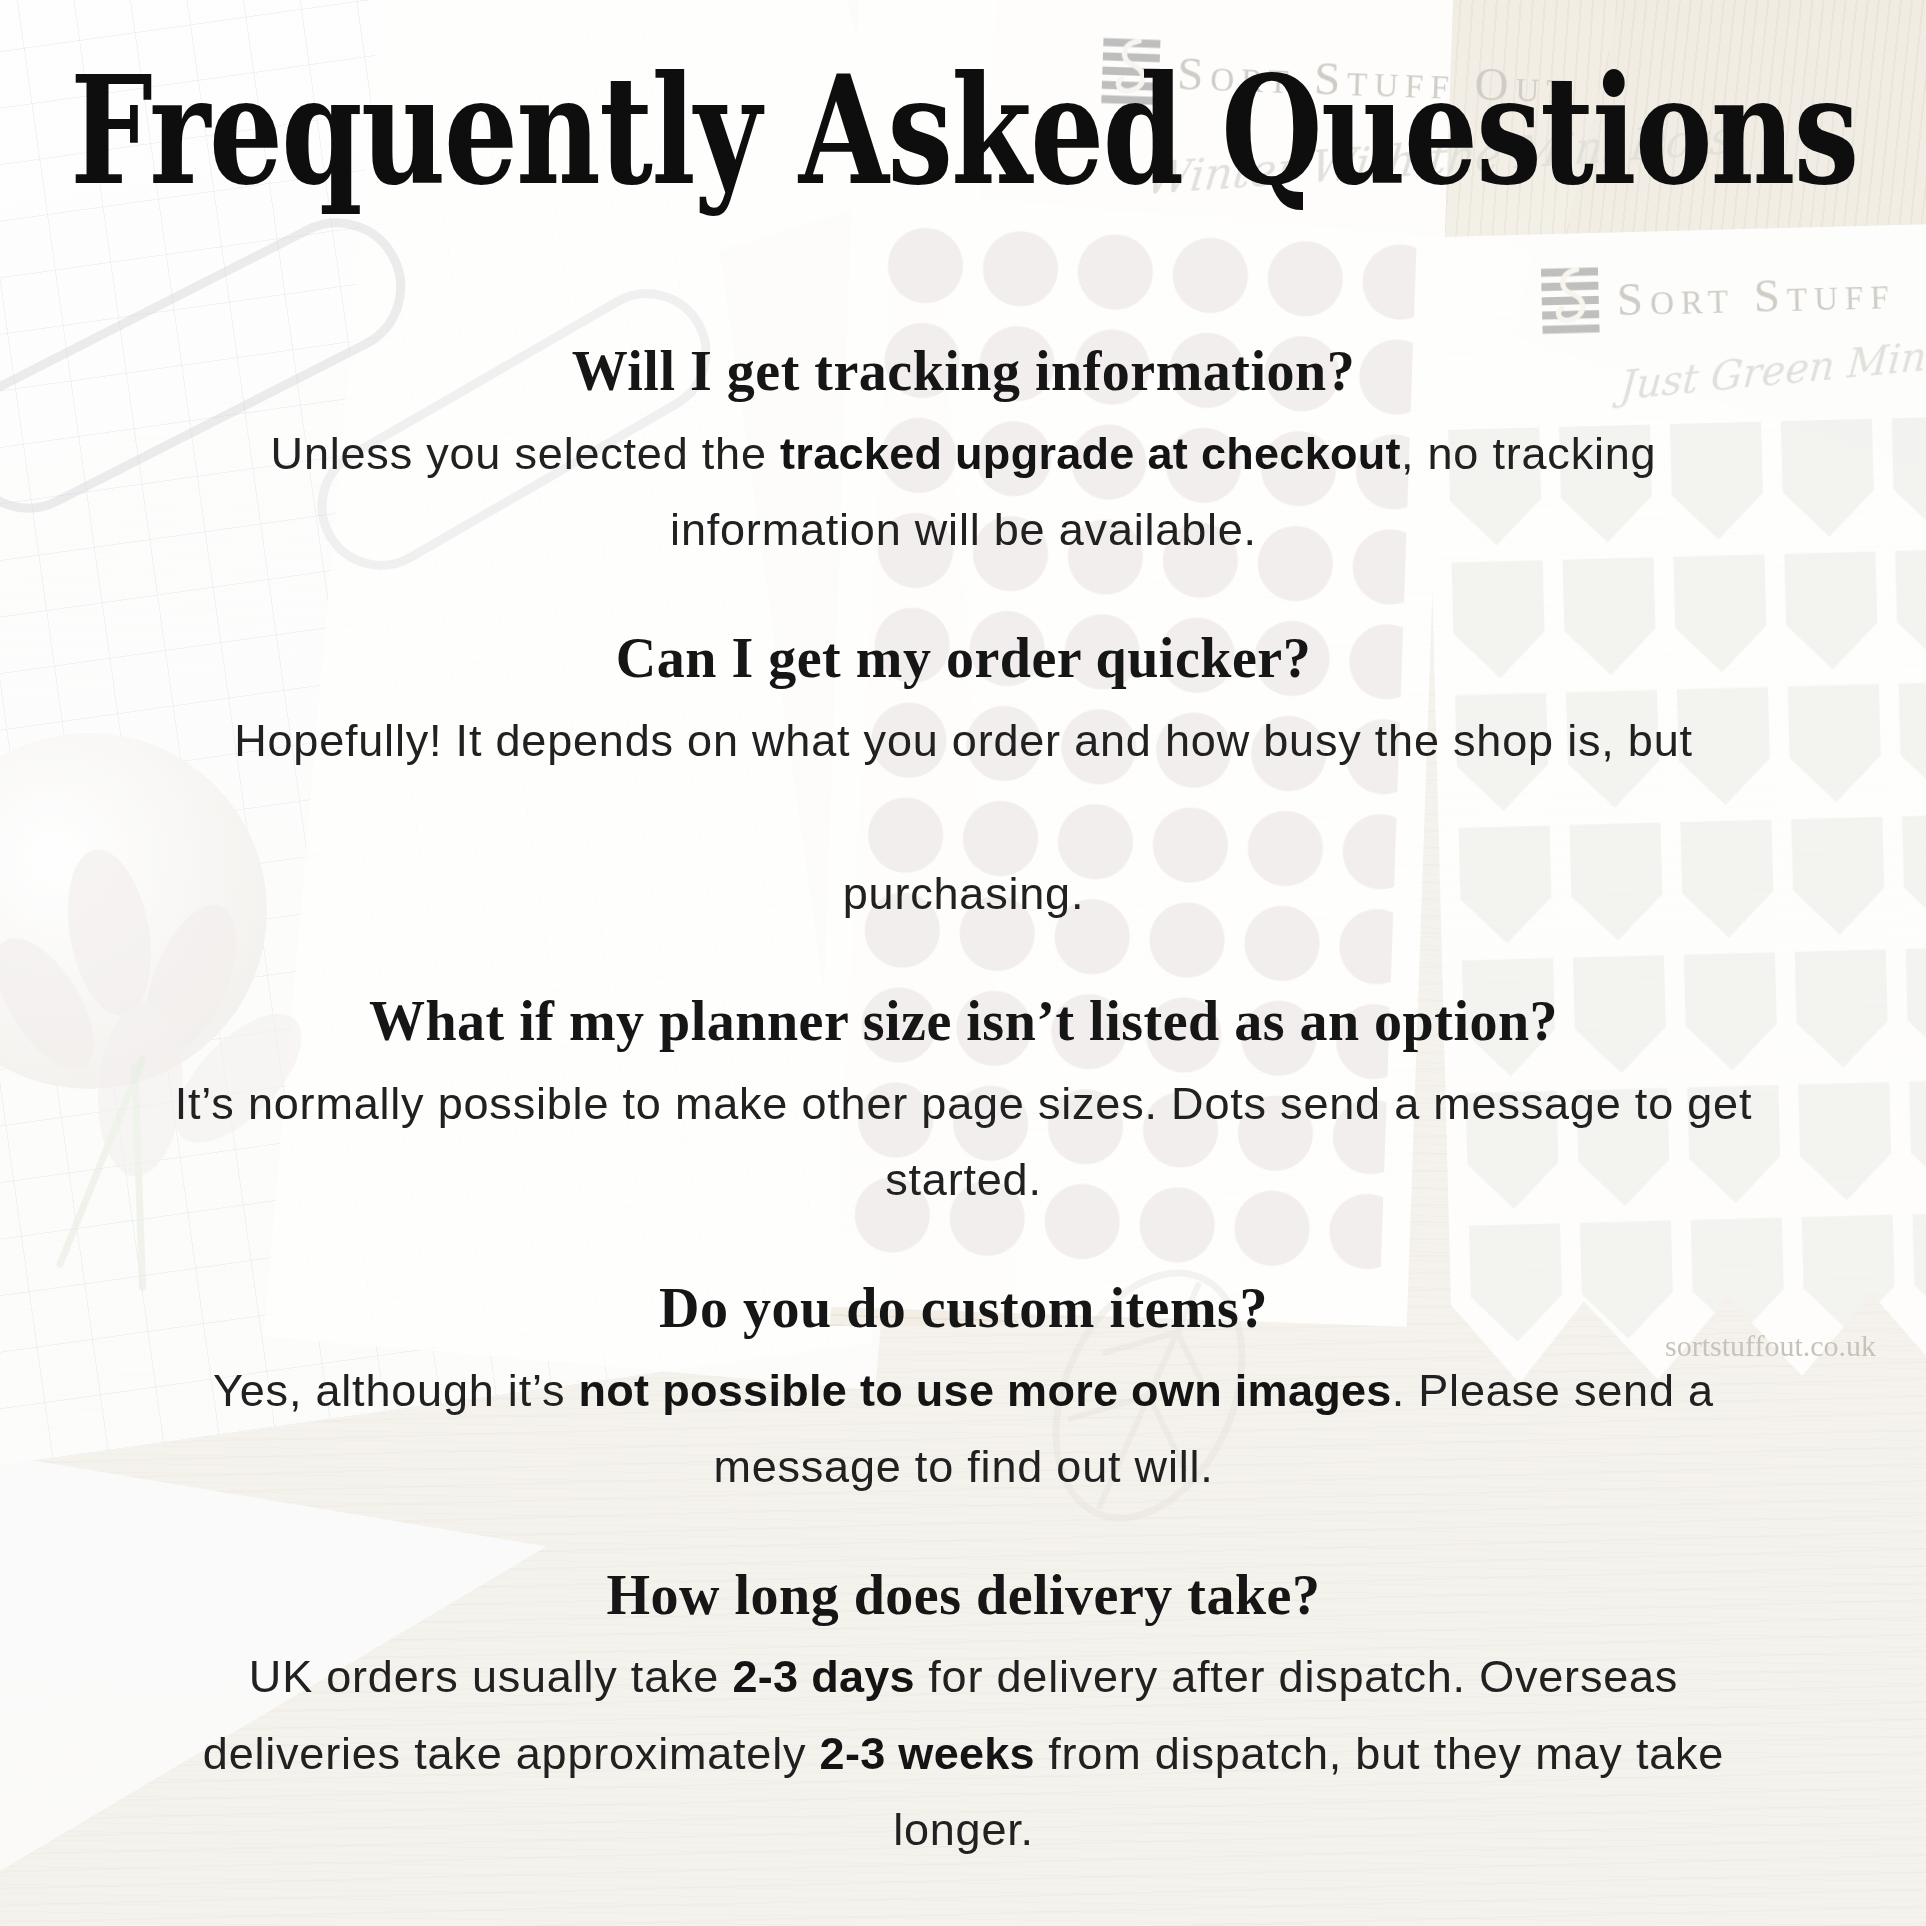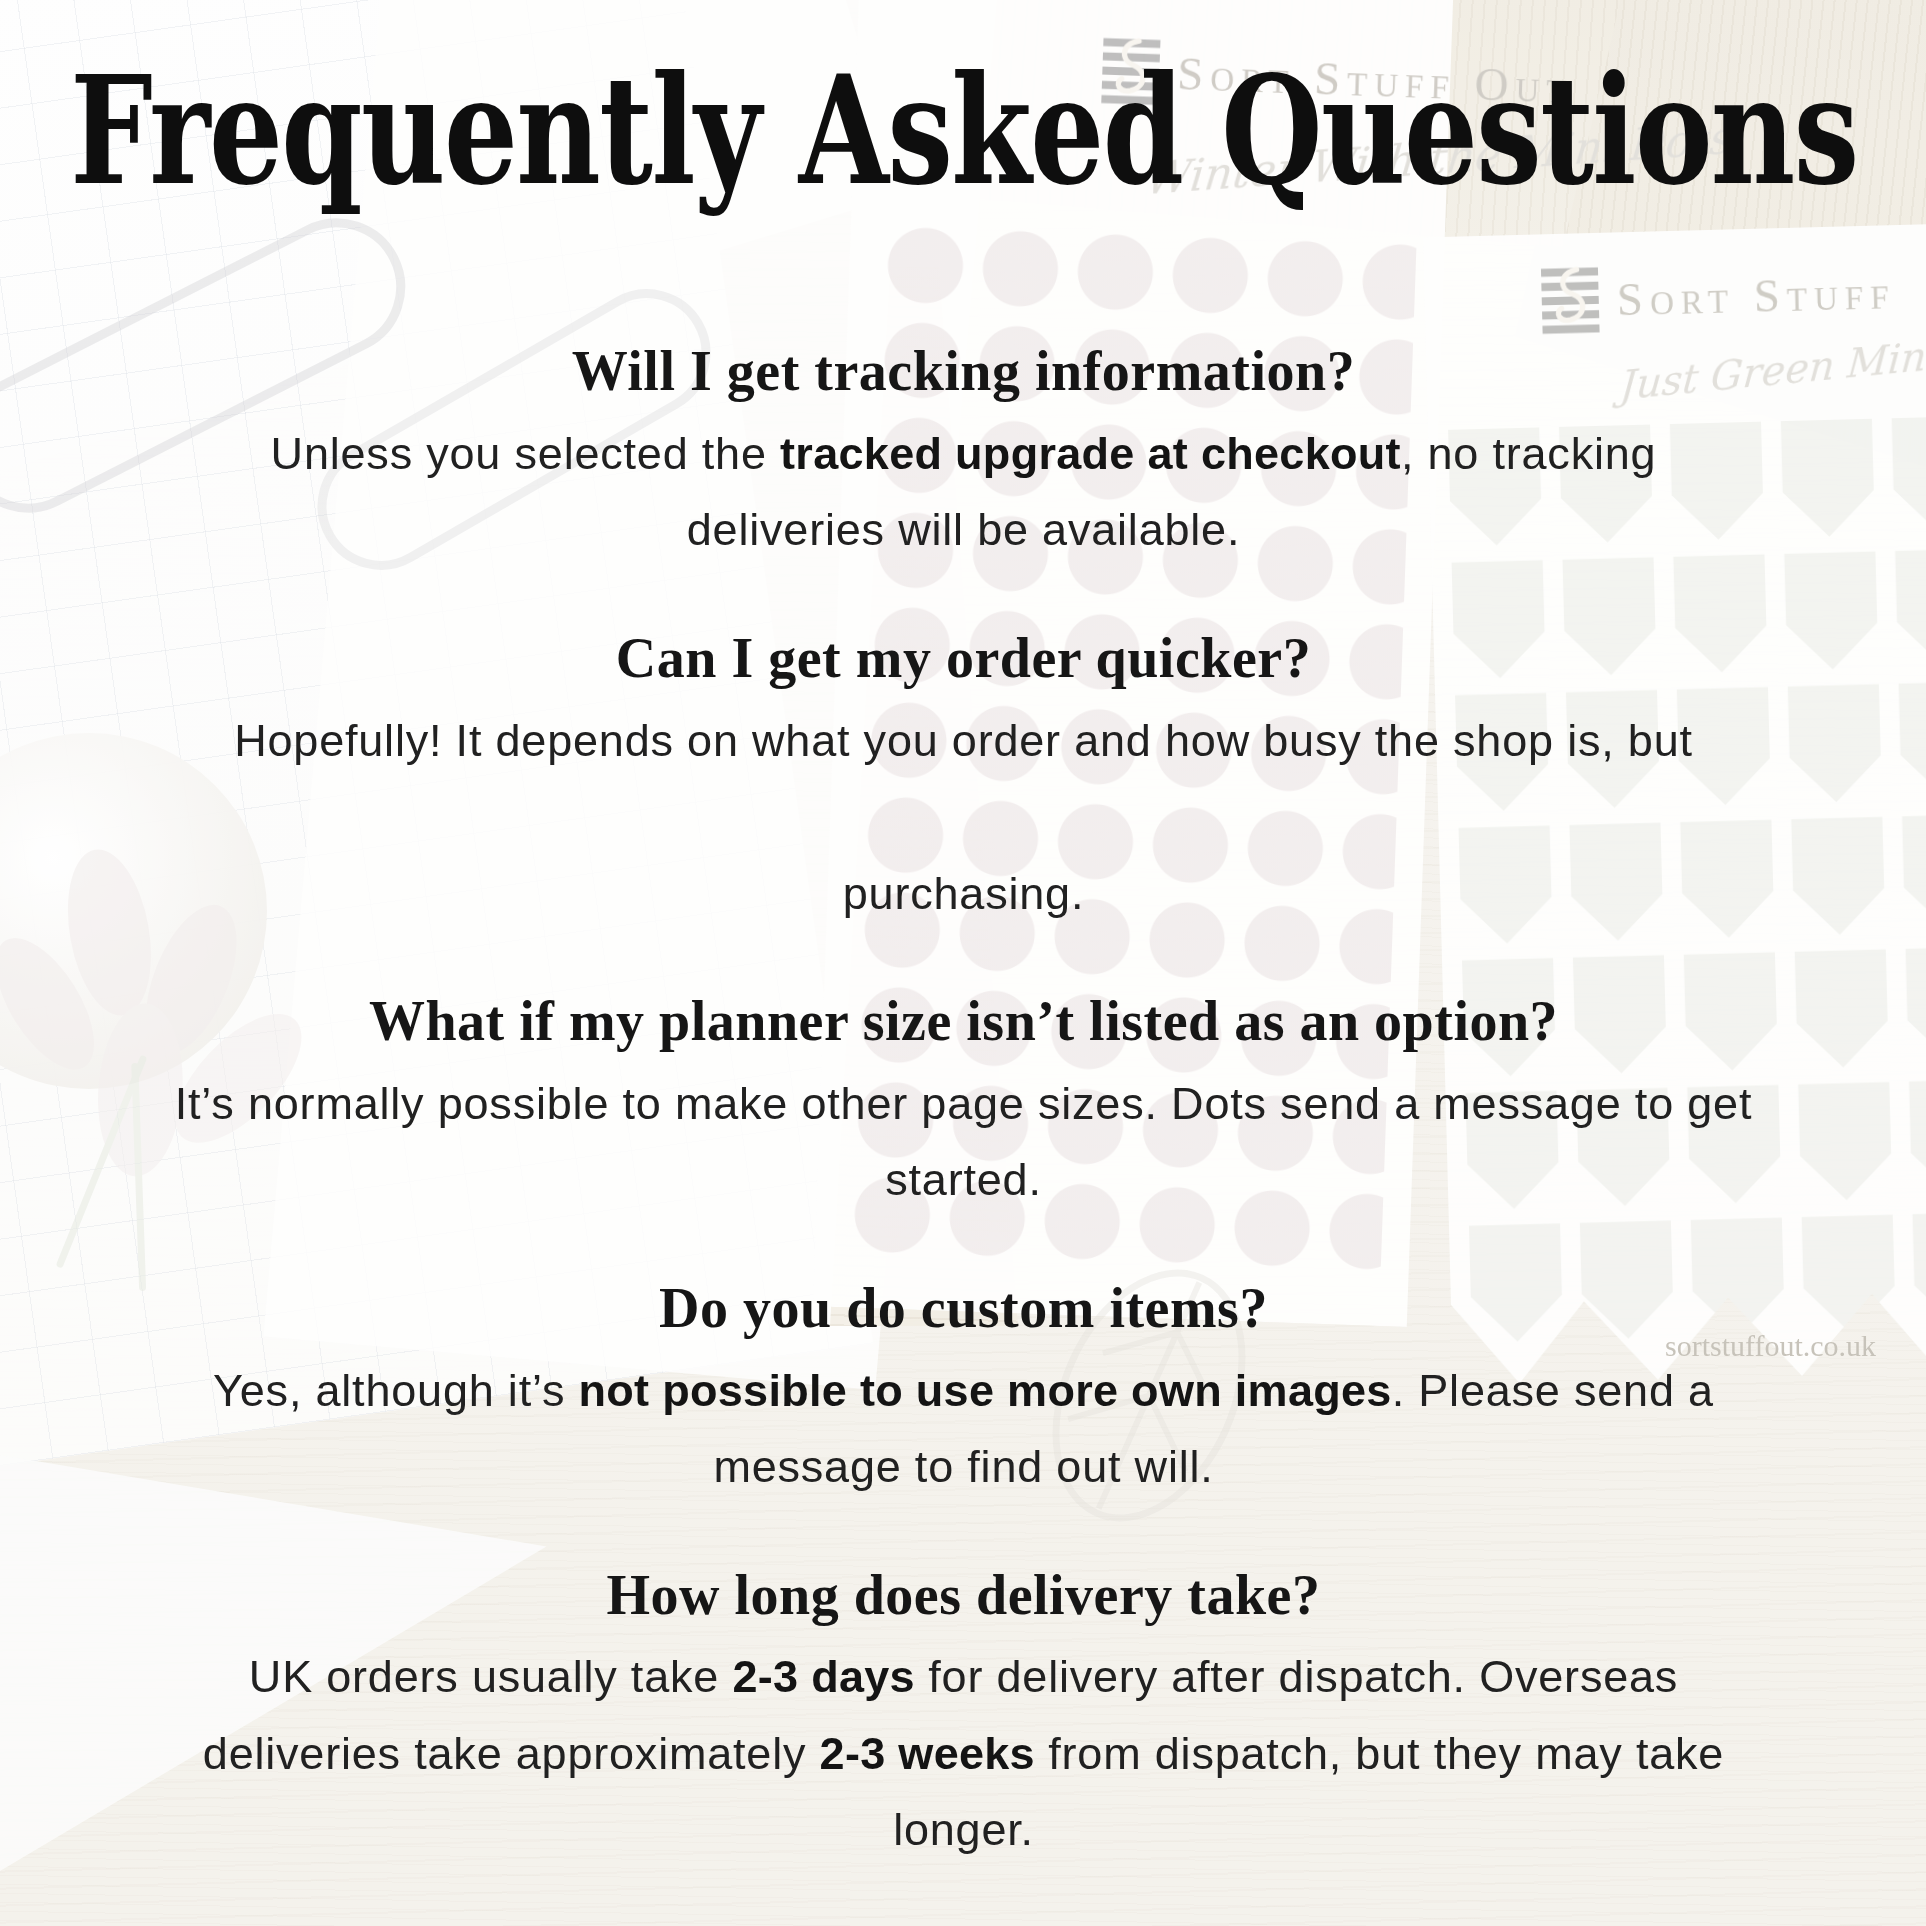--- a/index.html
+++ b/index.html
@@ -244,21 +244,21 @@
   <div class="watermark">sortstuffout.co.uk</div>
   <div class="veil"></div>
 
   <main class="content">
     <div class="title-wrap">
       <span class="title-inner">Frequently Asked Questions</span>
     </div>
     <div id="faq-root">
     <section class="faq-item">
       <h2>Will I get tracking information?</h2>
-      <p><span>Unless you selected the </span><b>tracked upgrade at checkout</b><span>, no tracking</span><br><span>deliveries will be available.</span></p>
+      <p><span>Unless you selected the </span><b>tracked upgrade at checkout</b><span>, no tracking</span><br><span>information will be available.</span></p>
     </section>
 
     <section class="faq-item">
       <h2>Can I get my order quicker?</h2>
       <p><span>Hopefully! It depends on what you order and how busy the shop is, but</span><br><br><span>purchasing.</span></p>
     </section>
 
     <section class="faq-item">
       <h2>What if my planner size isn’t listed as an option?</h2>
       <p><span>It’s normally possible to make other page sizes. Dots send a message to get</span><br><span>started.</span></p>

